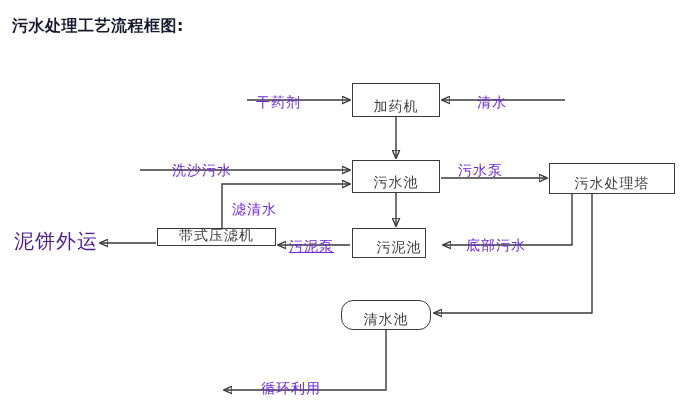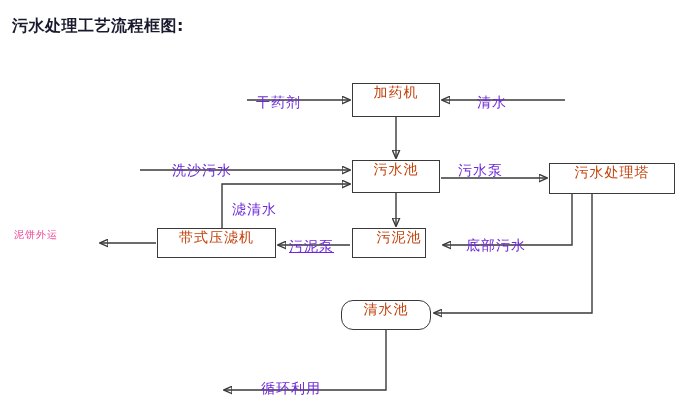--- a/index.html
+++ b/index.html
@@ -26,40 +26,40 @@
     font-weight: bold;
     color: #1a1a2e;
     letter-spacing: 0.5px;
     white-space: nowrap;
   }
   .node {
     position: absolute;
     box-sizing: border-box;
     border: 1.4px solid #3a3a3a;
     background: #ffffff;
-    color: #c2410c;
+    color: #404040;
     font-size: 14px;
     display: flex;
-    align-items: flex-start;
+    align-items: flex-end;
     justify-content: center;
     white-space: nowrap;
     letter-spacing: 1px;
   }
   .edge-label {
     position: absolute;
     font-size: 14px;
     color: #6d28d9;
     white-space: nowrap;
     letter-spacing: 1px;
     margin-top: 12px;
   }
   .term-label {
     position: absolute;
-    font-size: 10px;
-    color: #ec4899;
+    font-size: 20px;
+    color: #4c1d95;
     white-space: nowrap;
     letter-spacing: 1px;
   }
   svg#wires {
     position: absolute;
     left: 0;
     top: 0;
     width: 700px;
     height: 420px;
     pointer-events: none;
@@ -114,21 +114,21 @@
   </div>
 
   <div class="node" style="left:352px; top:160px; width:88px; height:33px;">
     <span>污水池</span>
   </div>
 
   <div class="node" style="left:549px; top:163px; width:126px; height:31px;">
     <span>污水处理塔</span>
   </div>
 
-  <div class="node" style="left:157px; top:228px; width:119px; height:30px;">
+  <div class="node" style="left:157px; top:228px; width:119px; height:18px;">
     <span>带式压滤机</span>
   </div>
 
   <div class="node" style="left:352px; top:228px; width:74px; height:30px;padding-left:20px;">
     <span>污泥池</span>
   </div>
 
   <div class="node" style="left:341px; top:300px; width:90px; height:30px;border-radius:12px;">
     <span>清水池</span>
   </div>

